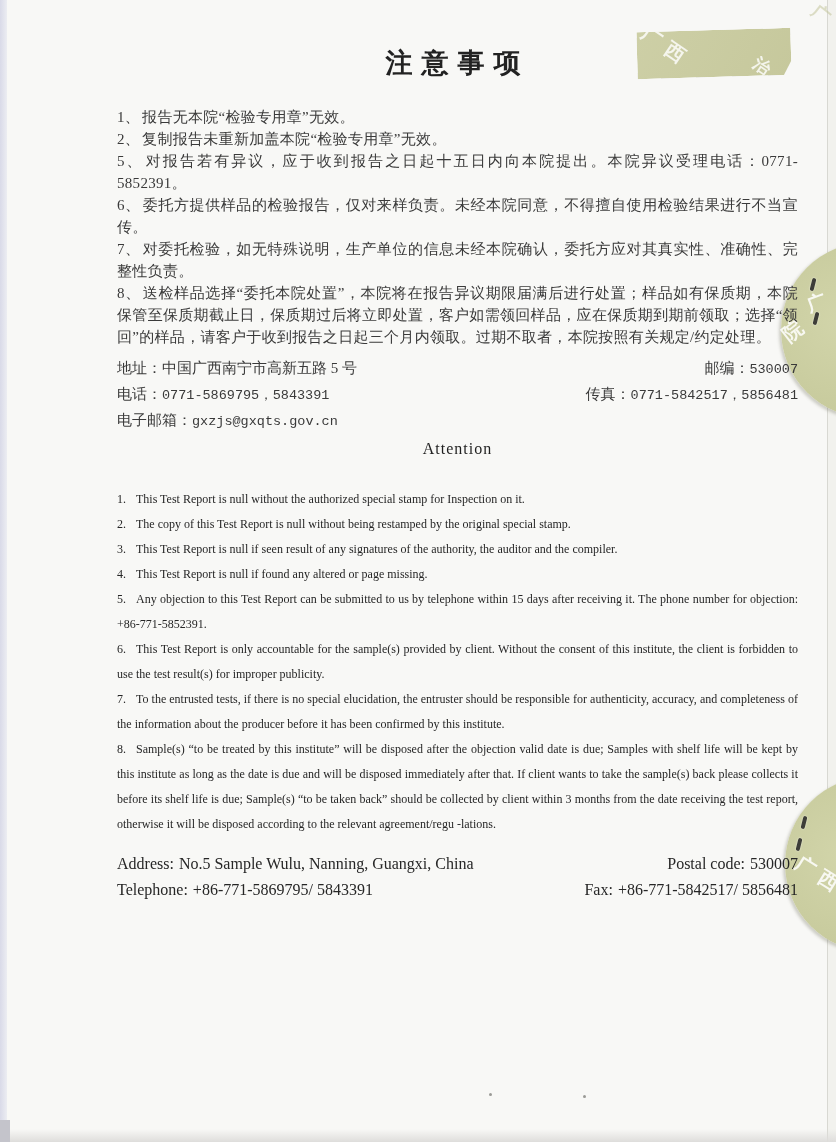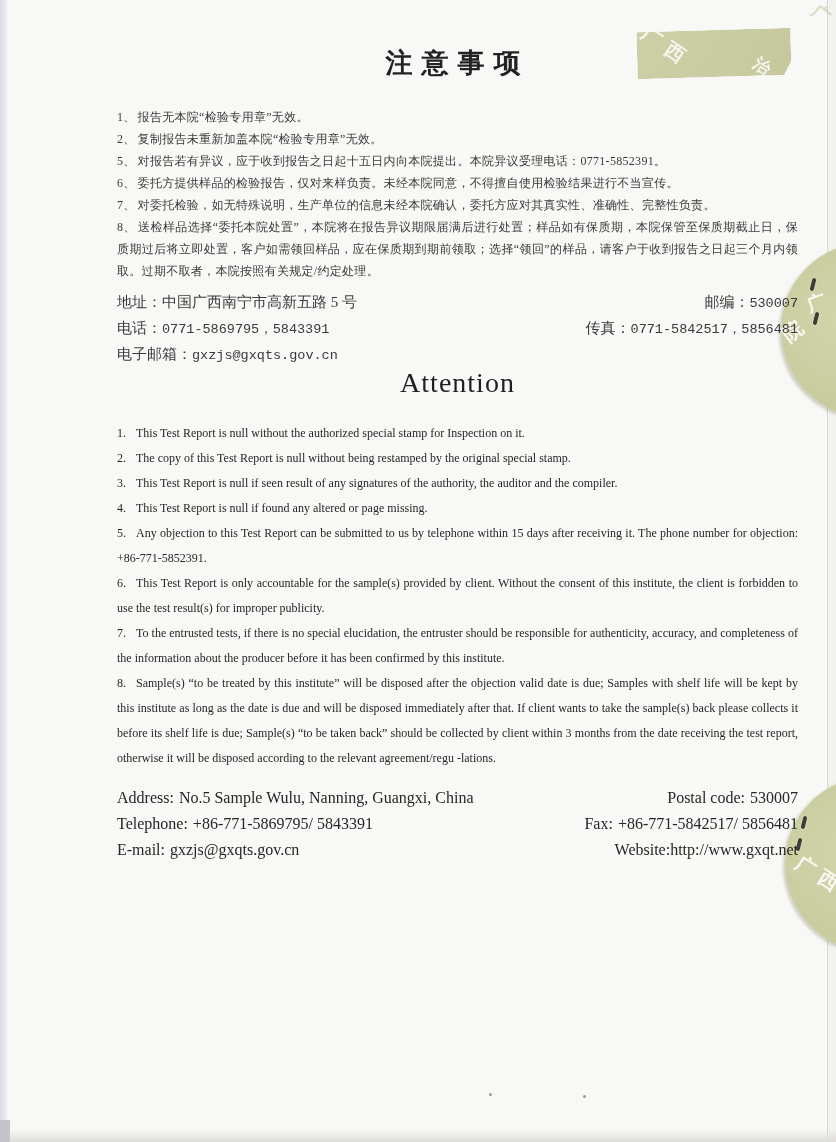--- a/index.html
+++ b/index.html
@@ -46,29 +46,29 @@
   .rs1 .t1{left:30px;top:36px;transform:rotate(14deg);}
   .rs1 .t2{left:33px;top:70px;transform:rotate(14deg);}
   .rs2 .t1{left:17px;top:40px;transform:rotate(14deg);}
   .rs2 .t2{left:12px;top:62px;transform:rotate(14deg);}
 
   
   .content{position:absolute;left:85px;top:0;width:681px;color:#2e2e2e;margin-left:32px;}
   h1{margin:44px 0 0;text-align:center;font-size:27px;font-weight:bold;
      letter-spacing:9px;color:#222;font-family:"Liberation Sans",sans-serif;line-height:38px;}
   .notes p{margin:0;text-align:justify;}
-  .notes.zh{margin-top:24px;font-size:12px;line-height:22px;color:#3a3a3a;
+  .notes.zh{margin-top:24px;font-size:15px;line-height:22px;color:#3a3a3a;
             font-family:"Liberation Serif",serif;letter-spacing:.3px;}
   .notes.zh .num{margin-right:2px;}
   .contact .row{display:flex;}
   .contact .l{width:400px;}
   .contact .r{flex:1;text-align:right;}
   .zh-c{margin-top:8px;font-size:15px;line-height:24px;color:#3a3a3a;}
   .zh-c .mono{font-family:"Liberation Mono",monospace;font-size:13.5px;}
-  h2{margin:0;text-align:center;font-size:28px;font-weight:normal;color:#1f1f1f;
+  h2{margin:0;text-align:center;font-size:16px;font-weight:normal;color:#1f1f1f;
      line-height:30px;letter-spacing:1px;}
   .notes.en{margin-top:23px;font-size:12px;line-height:25px;color:#262626;}
   .notes.en .num{margin-right:10px;}
   .en-c{margin-top:14px;font-size:16px;line-height:26px;color:#262626;}
   .en-c .l{width:430px;}
   .lab{margin-right:5px;}
   .lab.tight{margin-right:0;}
   .speck1,.speck2{position:absolute;width:3px;height:3px;border-radius:50%;background:#9a9a96;}
   .speck1{left:489px;top:1093px;}
   .speck2{left:583px;top:1095px;}
@@ -145,20 +145,16 @@
 
     <div class="contact en-c">
       <div class="row">
         <span class="l"><span class="lab">Address:</span><span>No.5 Sample Wulu, Nanning, Guangxi, China</span></span>
         <span class="r"><span class="lab">Postal code:</span><span>530007</span></span>
       </div>
       <div class="row">
         <span class="l"><span class="lab">Telephone:</span><span>+86-771-5869795/ 5843391</span></span>
         <span class="r"><span class="lab">Fax:</span><span>+86-771-5842517/ 5856481</span></span>
       </div>
-      <div class="row">
-        <span class="l"><span class="lab">E-mail:</span><span>gxzjs@gxqts.gov.cn</span></span>
-        <span class="r"><span class="lab tight">Website:</span><span>http://www.gxqt.net</span></span>
-      </div>
     </div>
 
   </div>
 </div>
 
 </body></html>

